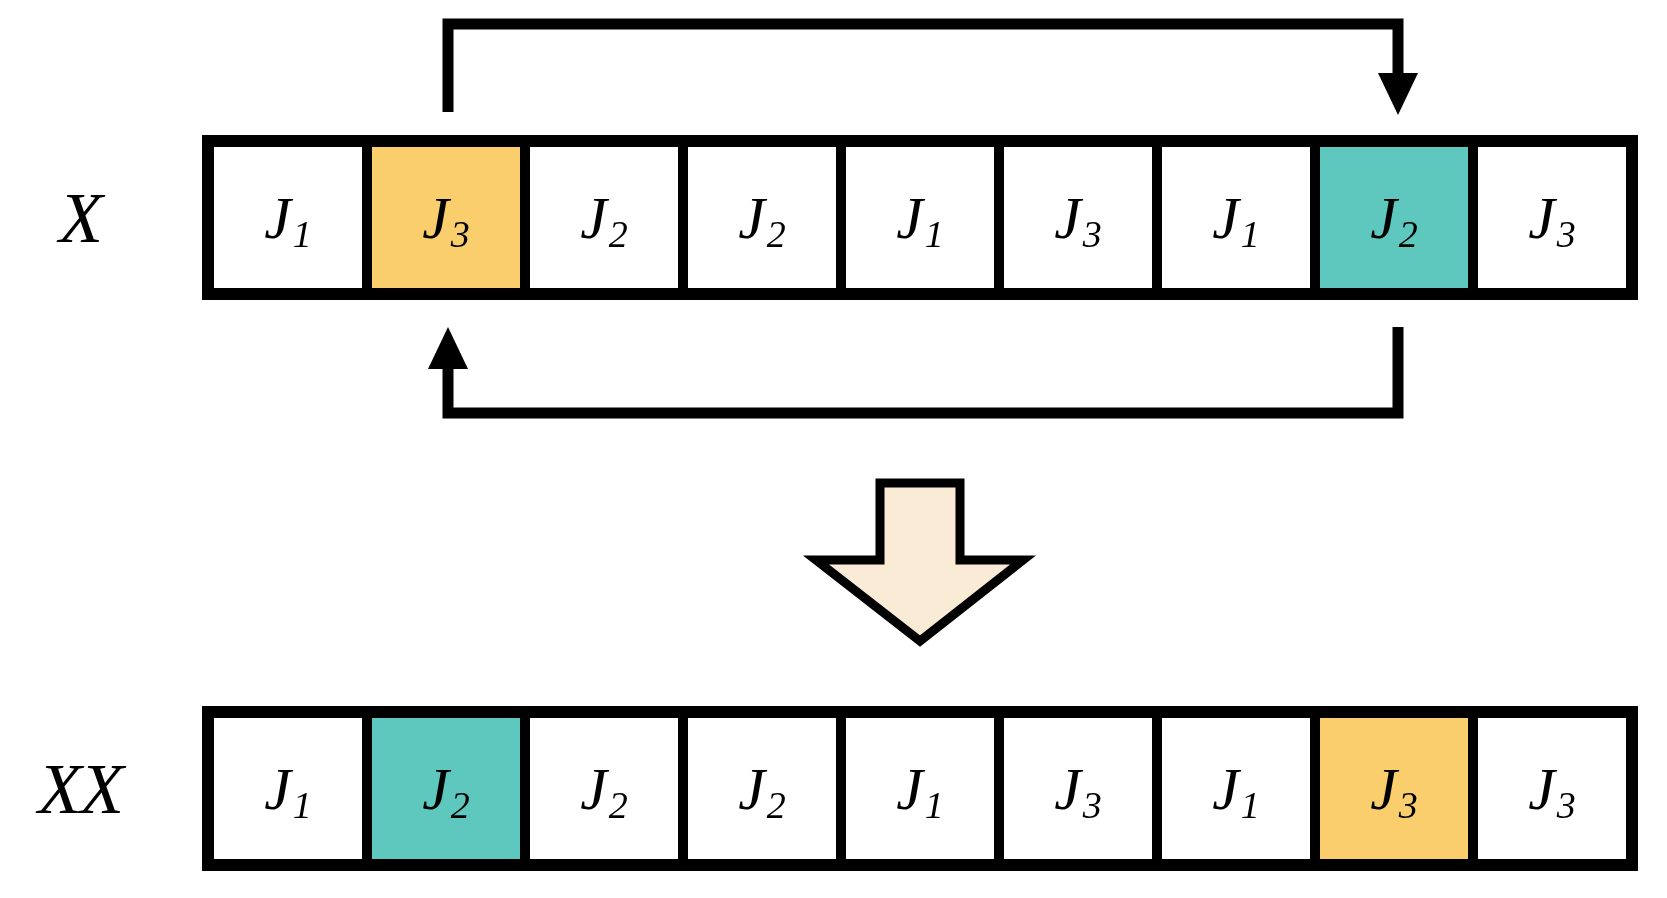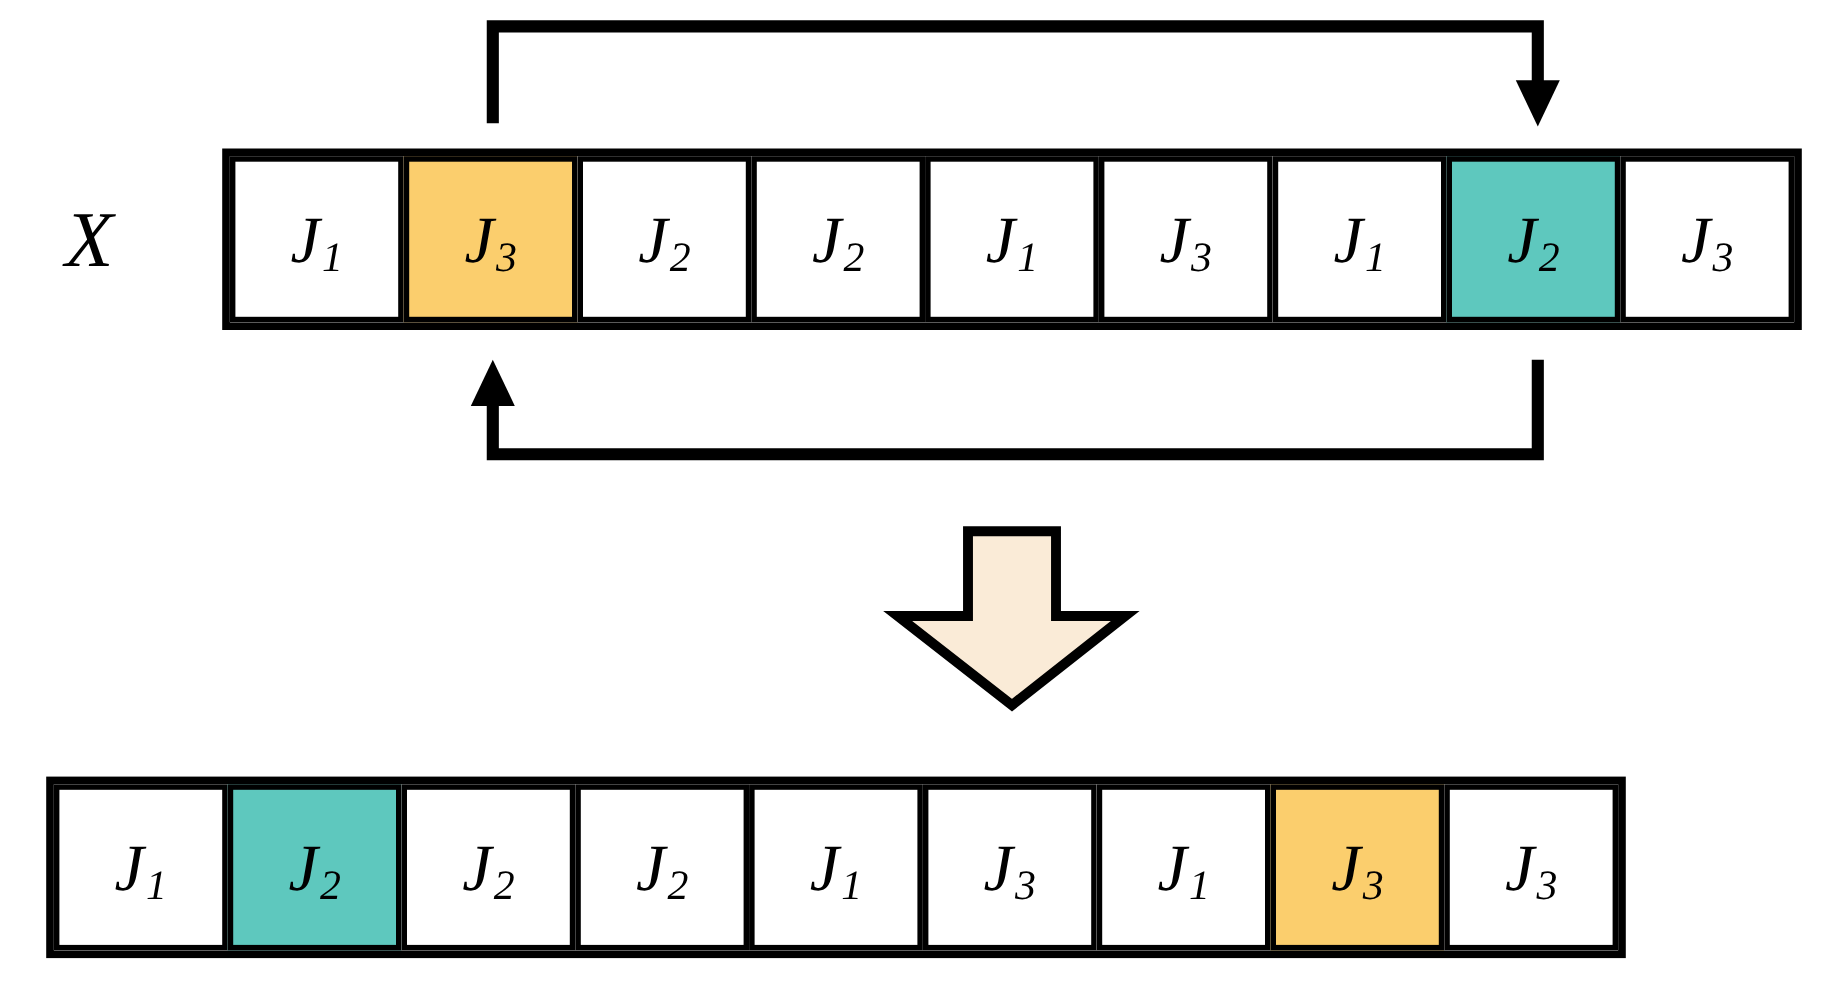--- a/index.html
+++ b/index.html
@@ -136,20 +136,21 @@
           <span class="sub">2</span>
         </div>
         <div class="cell">
           <span class="base">J</span>
           <span class="sub">3</span>
         </div>
       </div>
   </div>
 
   <div class="seq seq-xx">
+    <div class="seq-label">XX</div>
     <div class="seq-row">
         <div class="cell">
           <span class="base">J</span>
           <span class="sub">1</span>
         </div>
         <div class="cell teal">
           <span class="base">J</span>
           <span class="sub">2</span>
         </div>
         <div class="cell">

